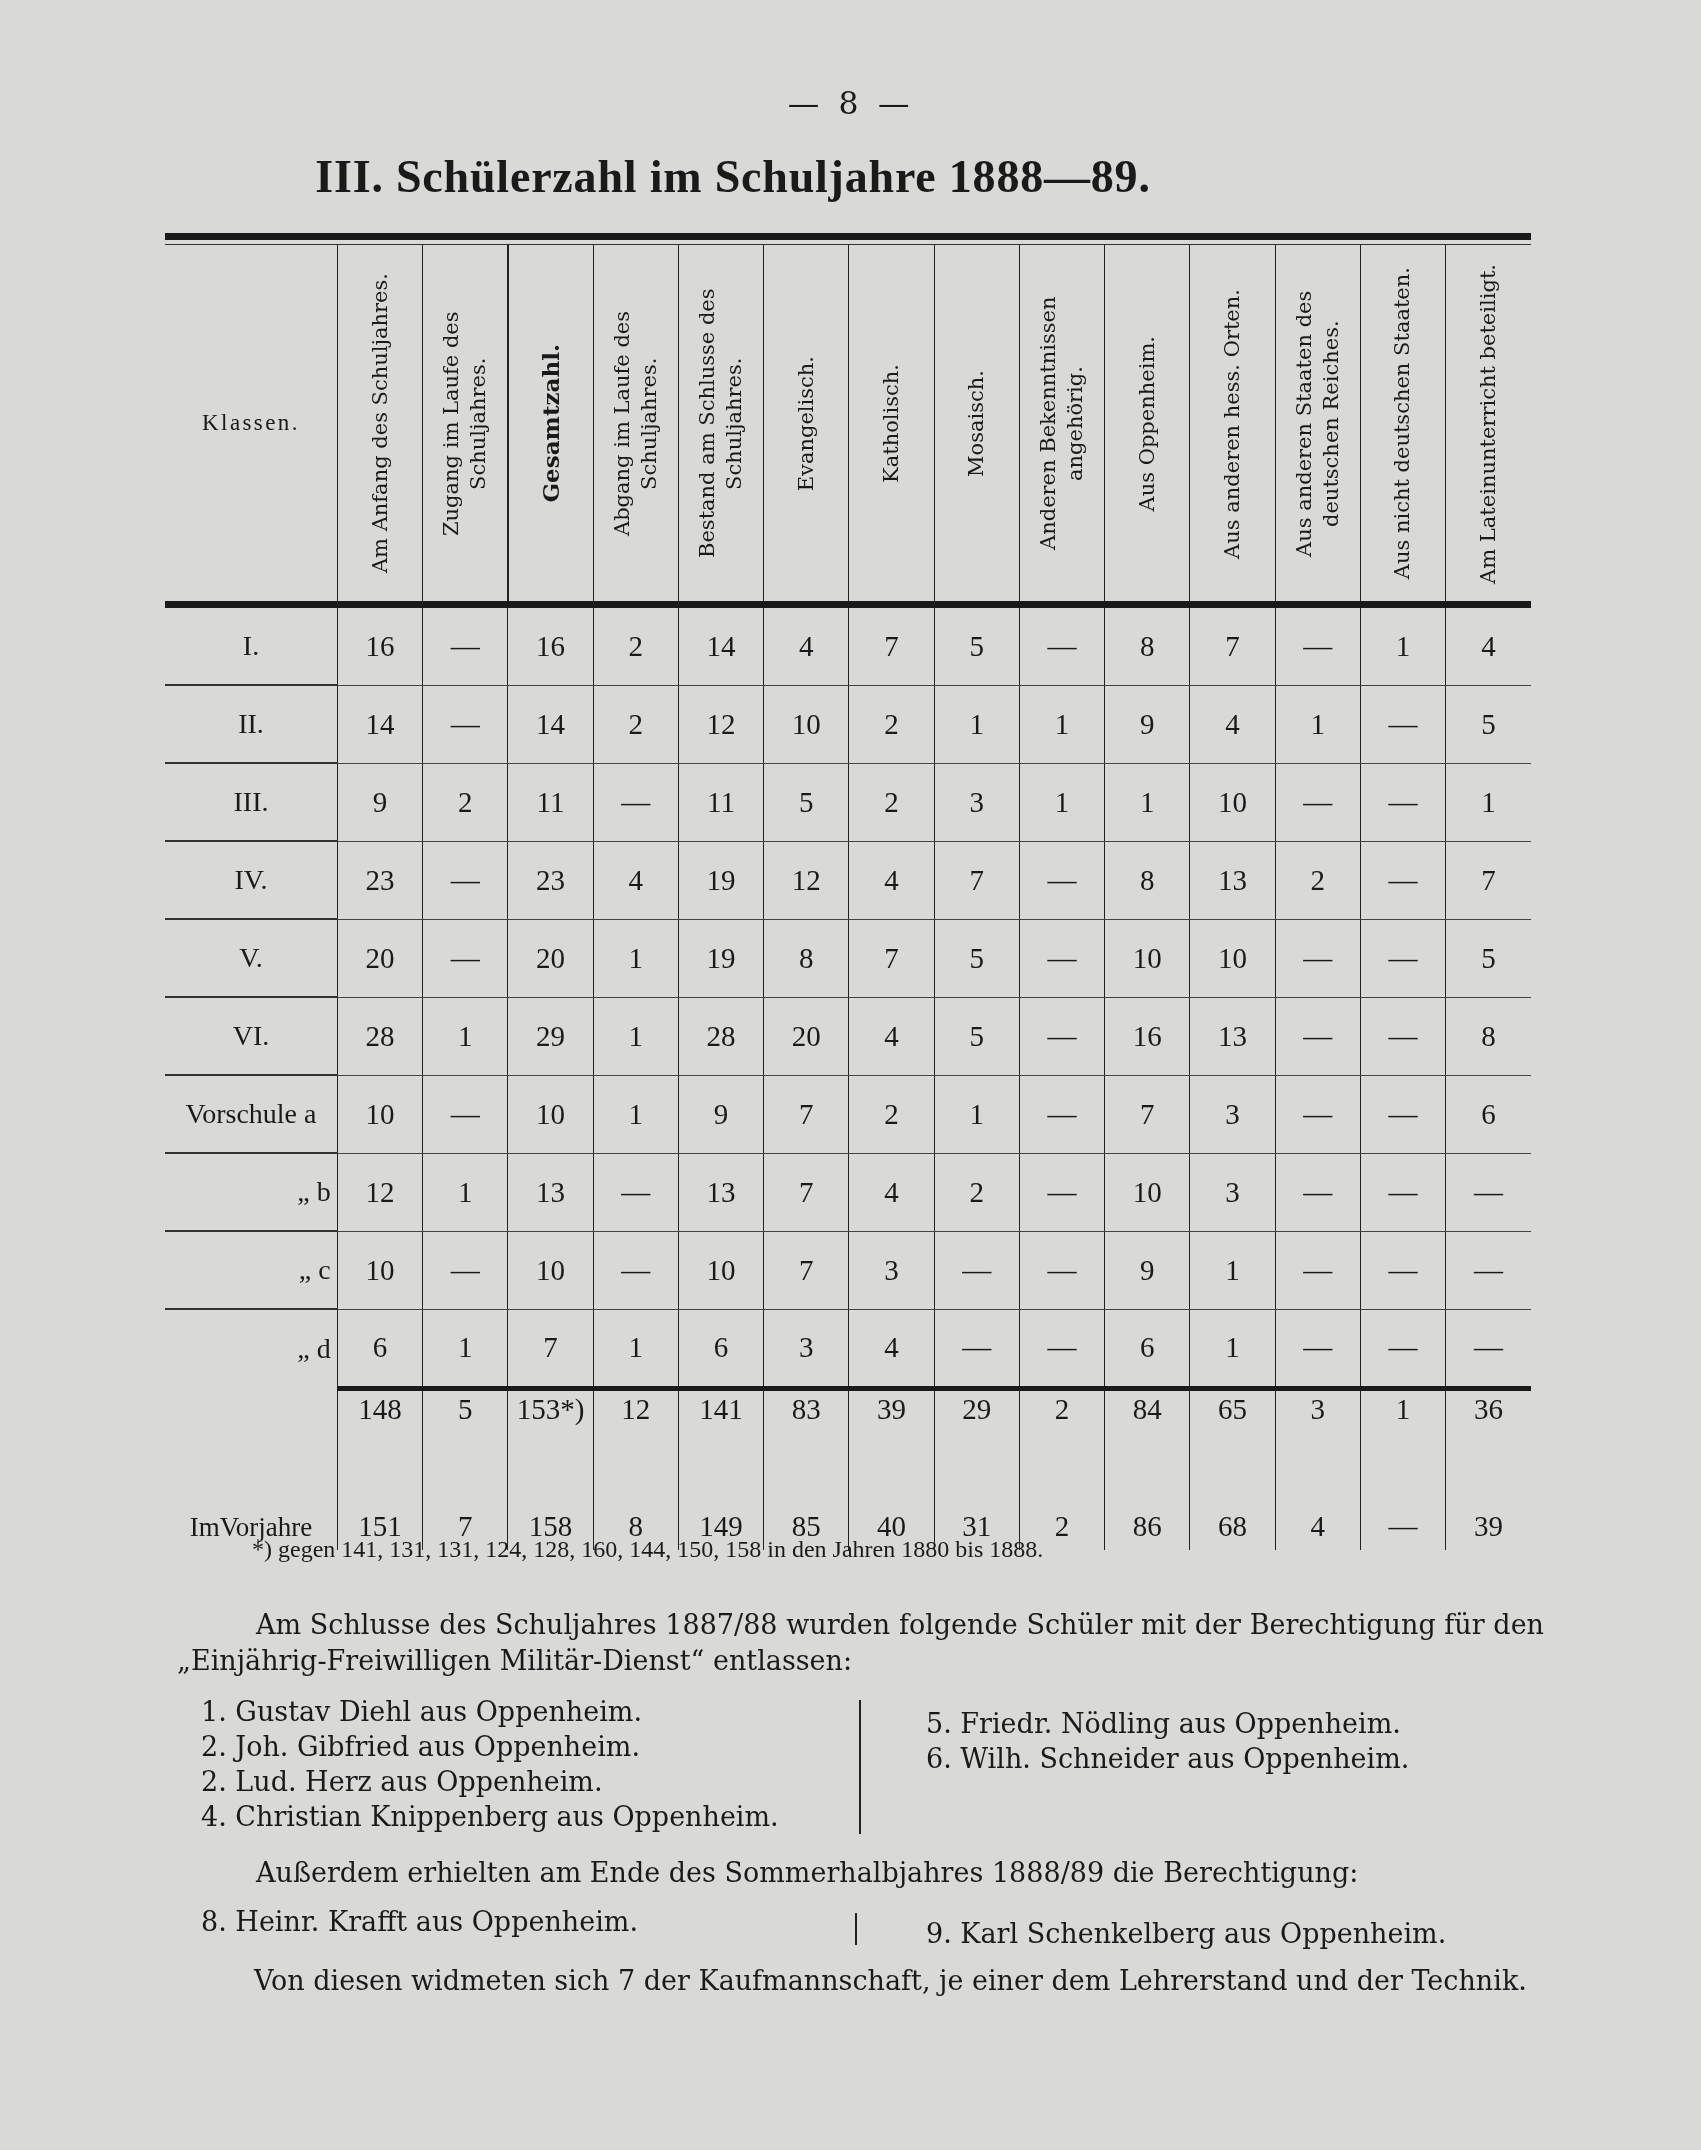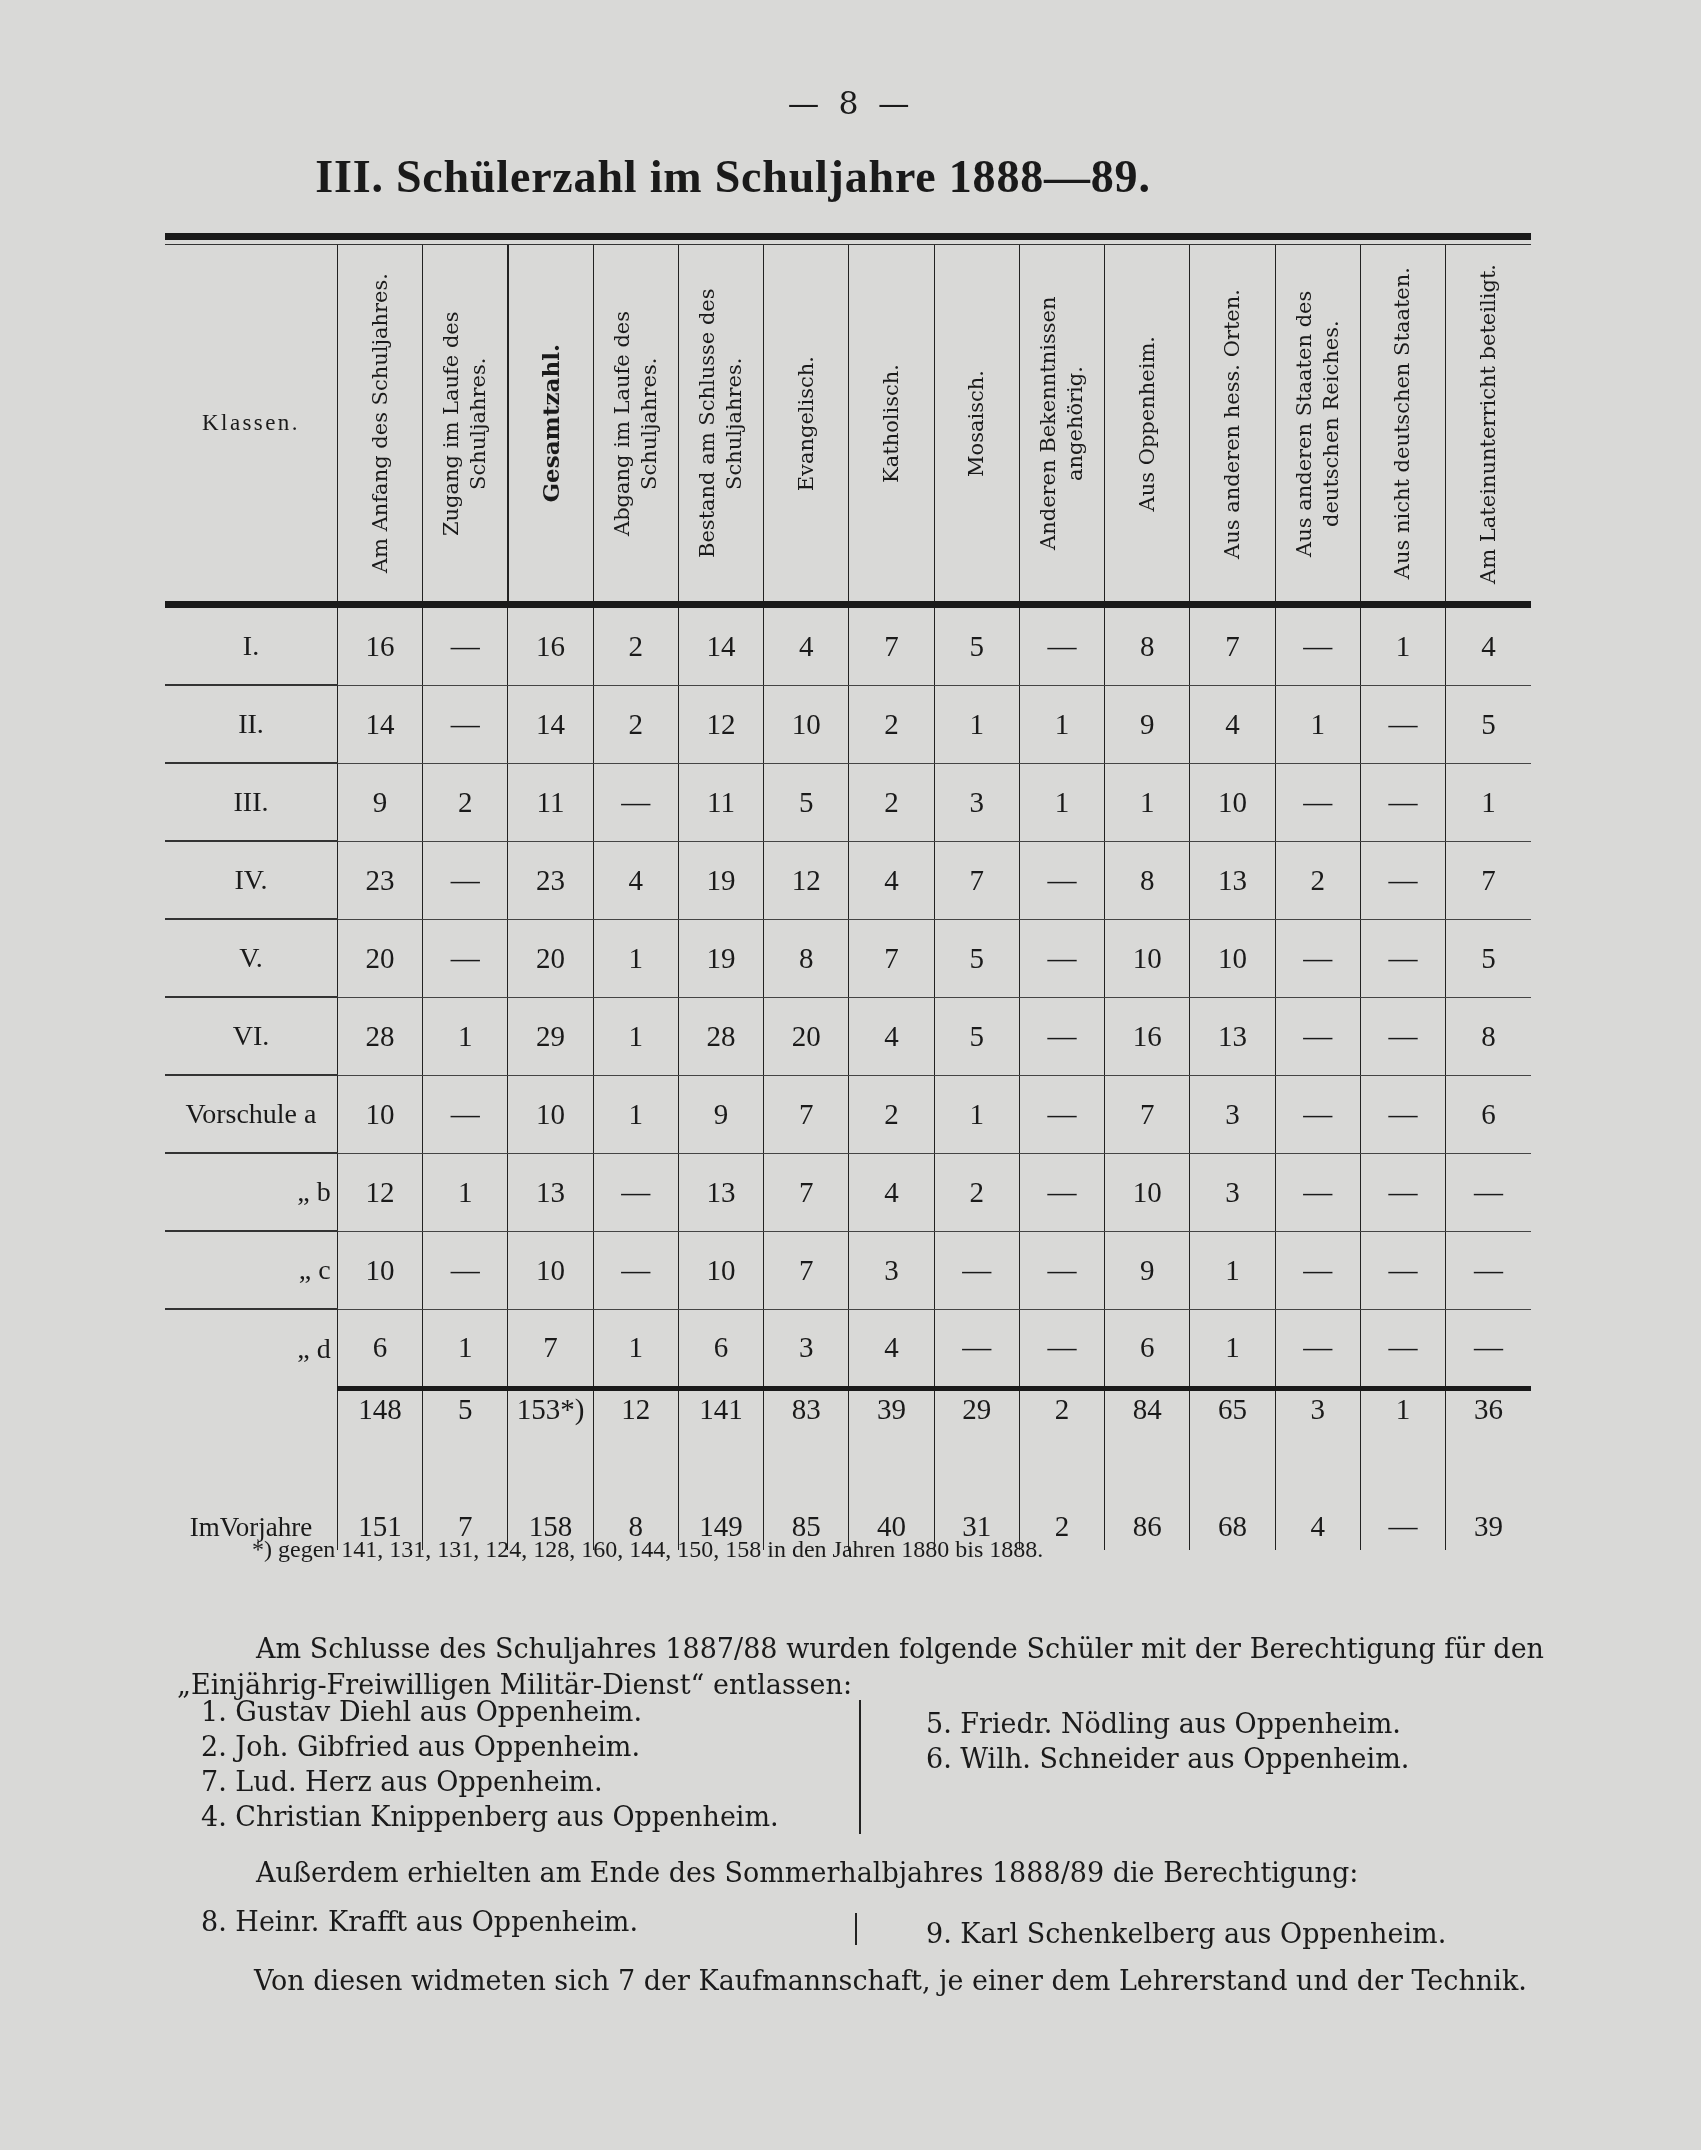--- a/index.html
+++ b/index.html
@@ -63,21 +63,21 @@
   tbody tr.prev td { height: 101px; vertical-align: bottom; padding-bottom: 7.9px; border-bottom: none; }
   tbody tr.prev td.rowlabel { border-bottom: none; font-size: 27px; }
   .footnote {
     position: absolute; top: 1536px; left: 252px; font-size: 24px;
     font-family: "Liberation Serif", serif; white-space: nowrap;
   }
   .para {
     position: absolute; left: 177px; width: 1367px; font-size: 27px;
     font-family: "DejaVu Serif", serif; line-height: 36px;
   }
-  .para.p1 { top: 1607px; text-indent: 79px; text-align: justify; margin-top: 24px; }
+  .para.p1 { top: 1607px; text-indent: 79px; text-align: justify; }
   .list {
     position: absolute; font-size: 27px; line-height: 35px;
     font-family: "DejaVu Serif", serif;
   }
   .list.left { top: 1694px; left: 201px; }
   .list.right { top: 1694px; left: 926px; margin-top: 12px; }
   .vsep { position: absolute; background: #222; width: 1.6px; }
   .vsep.a { left: 859px; top: 1700px; height: 134px; }
   .vsep.b { left: 855px; top: 1913px; height: 31.5px; }
   .para.p2 { top: 1855px; left: 256px; }
@@ -369,21 +369,21 @@
   </table>
 </div>
 
 <div class="footnote">*) gegen 141, 131, 131, 124, 128, 160, 144, 150, 158 in den Jahren 1880 bis 1888.</div>
 
 <div class="para p1">Am Schlusse des Schuljahres 1887/88 wurden folgende Schüler mit der Berechtigung für den „Einjährig-Freiwilligen Militär-Dienst“ entlassen:</div>
 
 <div class="list left">
   <div>1. Gustav Diehl aus Oppenheim.</div>
   <div>2. Joh. Gibfried aus Oppenheim.</div>
-  <div>7. Lud. Herz aus Oppenheim.</div>
+  <div>2. Lud. Herz aus Oppenheim.</div>
   <div>4. Christian Knippenberg aus Oppenheim.</div>
 </div>
 <div class="vsep a"></div>
 <div class="list right">
   <div>5. Friedr. Nödling aus Oppenheim.</div>
   <div>6. Wilh. Schneider aus Oppenheim.</div>
 </div>
 
 <div class="para p2">Außerdem erhielten am Ende des Sommerhalbjahres 1888/89 die Berechtigung:</div>
 <div class="pair l">8. Heinr. Krafft aus Oppenheim.</div>

